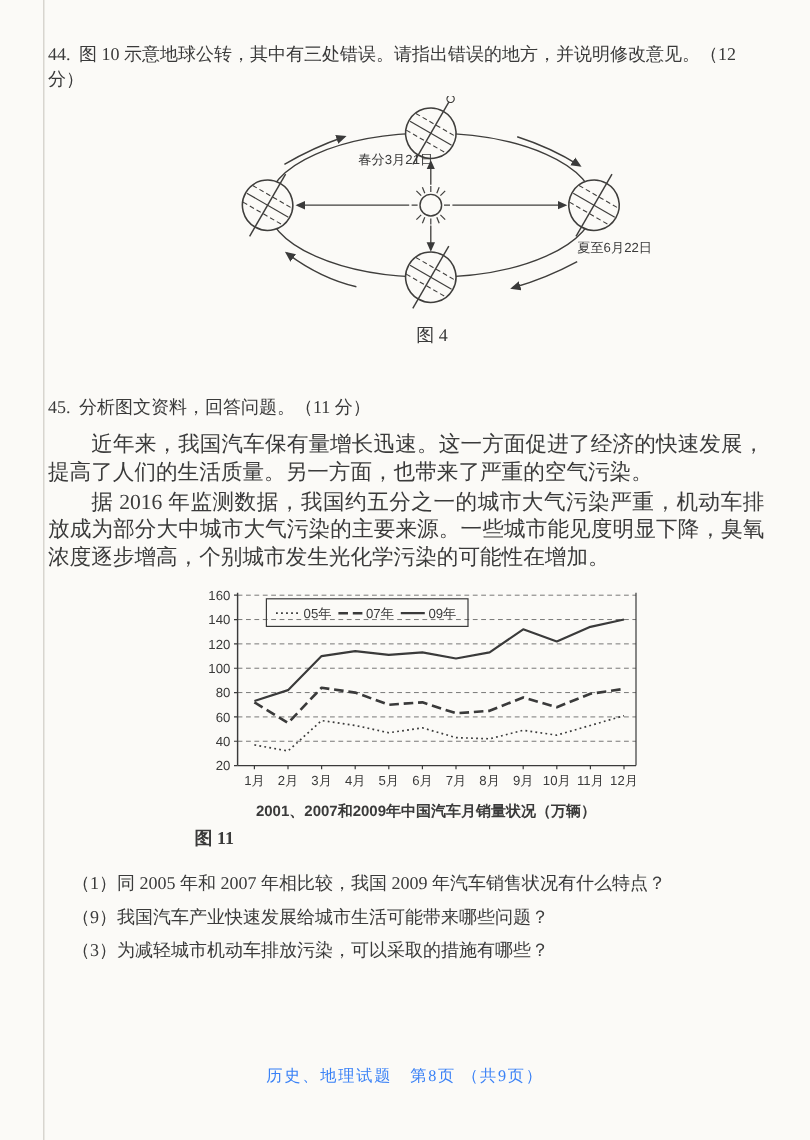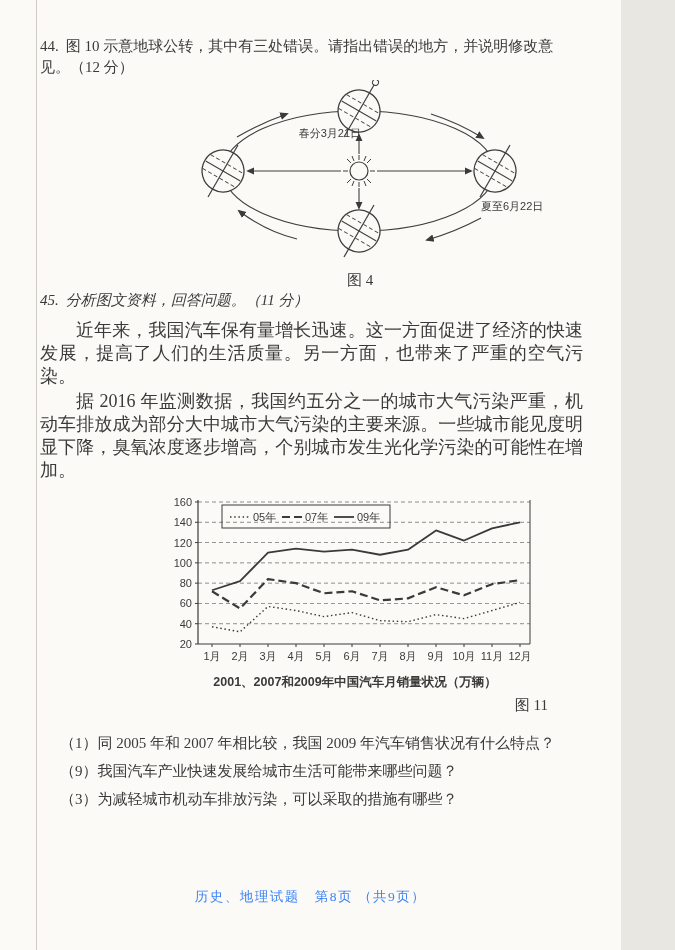--- a/index.html
+++ b/index.html
@@ -1,31 +1,31 @@
 <!DOCTYPE html>
 <html><head>
 <meta charset="utf-8">
 <style>
   html,body{margin:0;padding:0;}
   body{background:#e9e7e2;}
-  .page{position:relative;width:621px;height:950px;background:#fbfaf7;
+  .page{position:relative;width:675px;height:950px;background:#fbfaf7;
         font-family:"Liberation Serif","DejaVu Serif",serif;color:#3a3a3a;overflow:hidden;}
   .scanline{position:absolute;left:36px;top:0;bottom:0;width:1px;background:#cfccc5;}
   .content{padding:36px 38px 0 40px;}
   .qhead{font-size:15px;line-height:21px;margin:0;}
   .qhead .qnum{margin-right:7px;}
-  .q45head{font-style:italic;}
+  .q45head{margin-top:40px;}
   .fig10-wrap{margin:2px 0 0 85px;width:470px;}
   .figcap{font-size:15px;text-align:center;margin-top:2px;line-height:20px;}
   .para{font-size:18px;line-height:23px;margin:8px 0 0 0;text-indent:2em;text-align:justify;}
   .para2{margin-top:2px;}
   .chart-wrap{margin:10px 0 0 122px;width:386px;}
   .chart-title{font-family:"Liberation Sans","DejaVu Sans",sans-serif;font-weight:bold;
                font-size:12.5px;text-align:center;margin-top:6px;line-height:17px;}
-  .fig11cap{font-size:15px;text-align:right;margin-top:4px;line-height:20px;}
+  .fig11cap{font-size:15px;text-align:left;margin-top:4px;line-height:20px;font-weight:bold;}
   .subqs{margin-top:14px;}
   .subq{font-size:15px;line-height:28px;margin:0;padding-left:20px;}
   .footer{position:absolute;top:888px;left:0;width:100%;text-align:center;
           font-size:13.5px;letter-spacing:1.5px;color:#3b82f6;}
   svg{display:block;}
   svg text{font-family:"Liberation Sans","DejaVu Sans",sans-serif;fill:#3a3a3a;}
   .orbit-label{font-size:11px;}
 </style>
 </head>
 <body>

